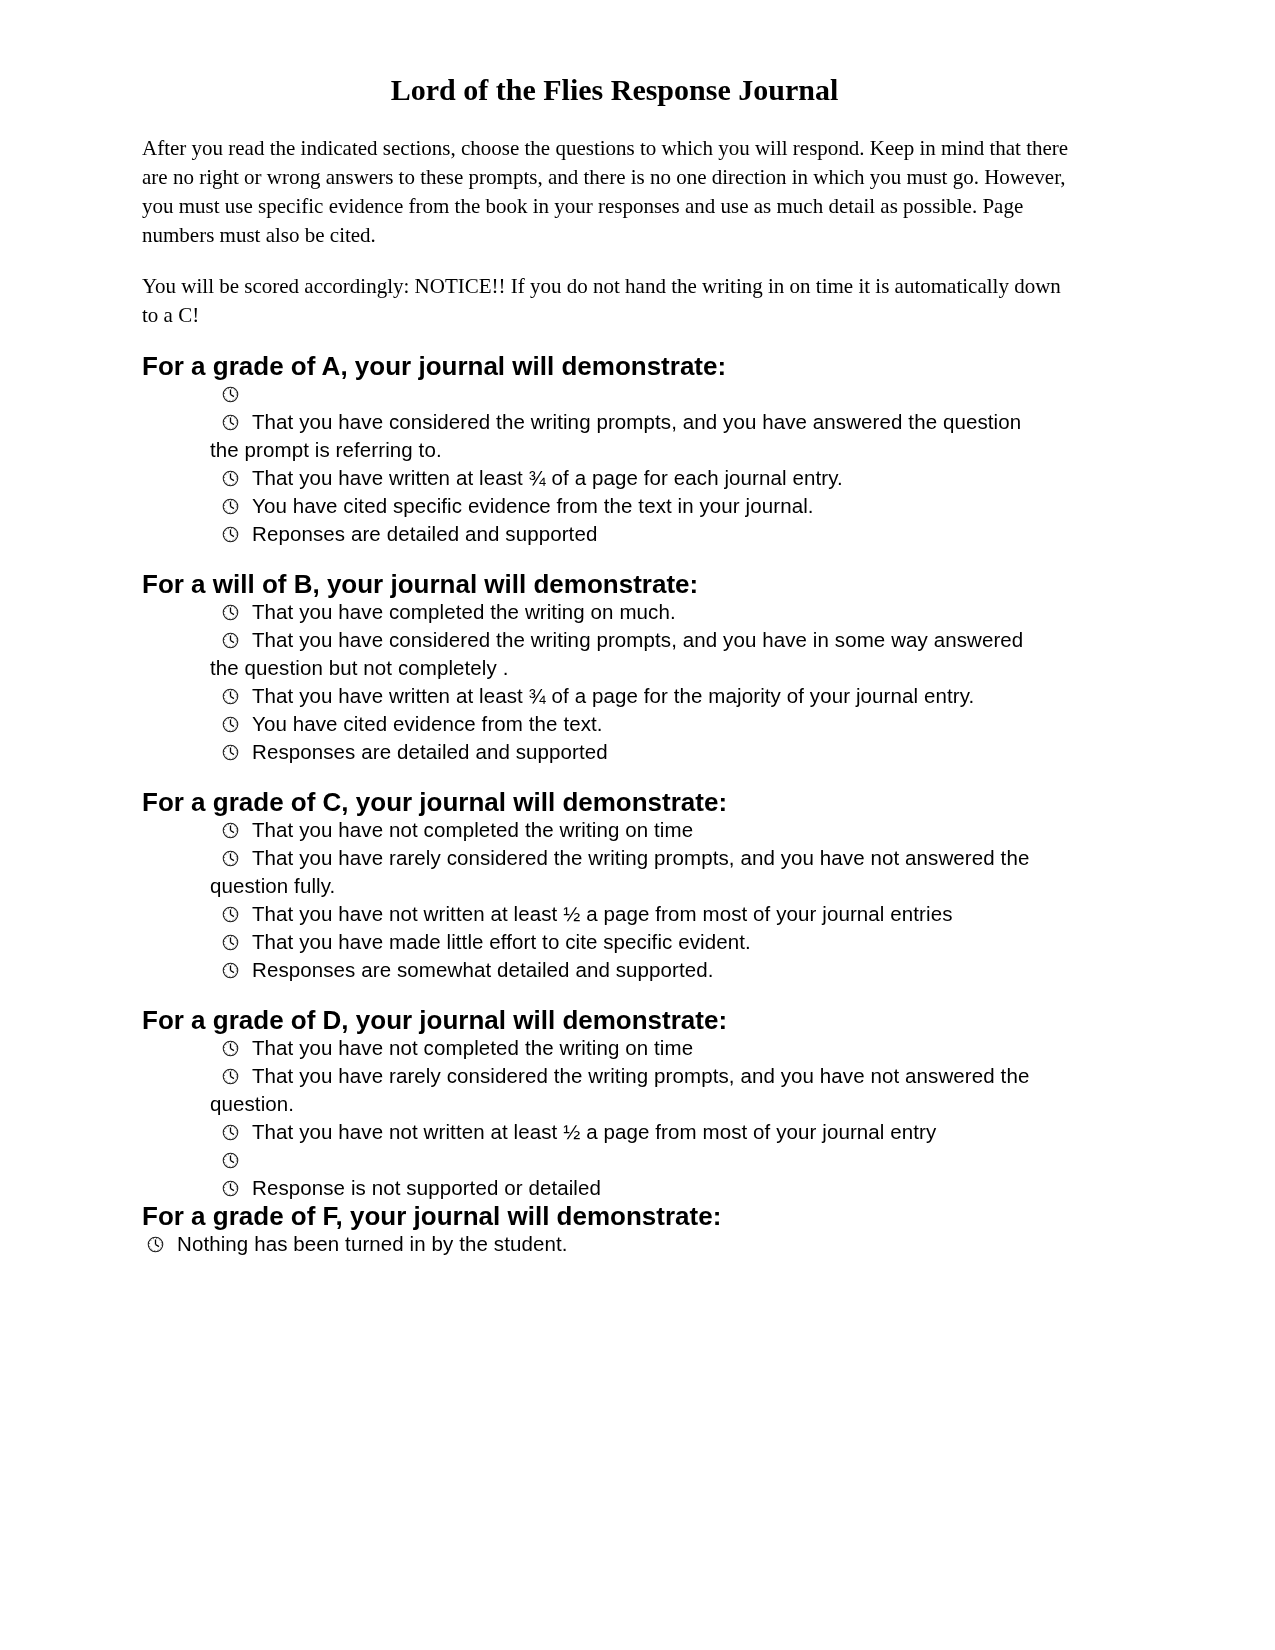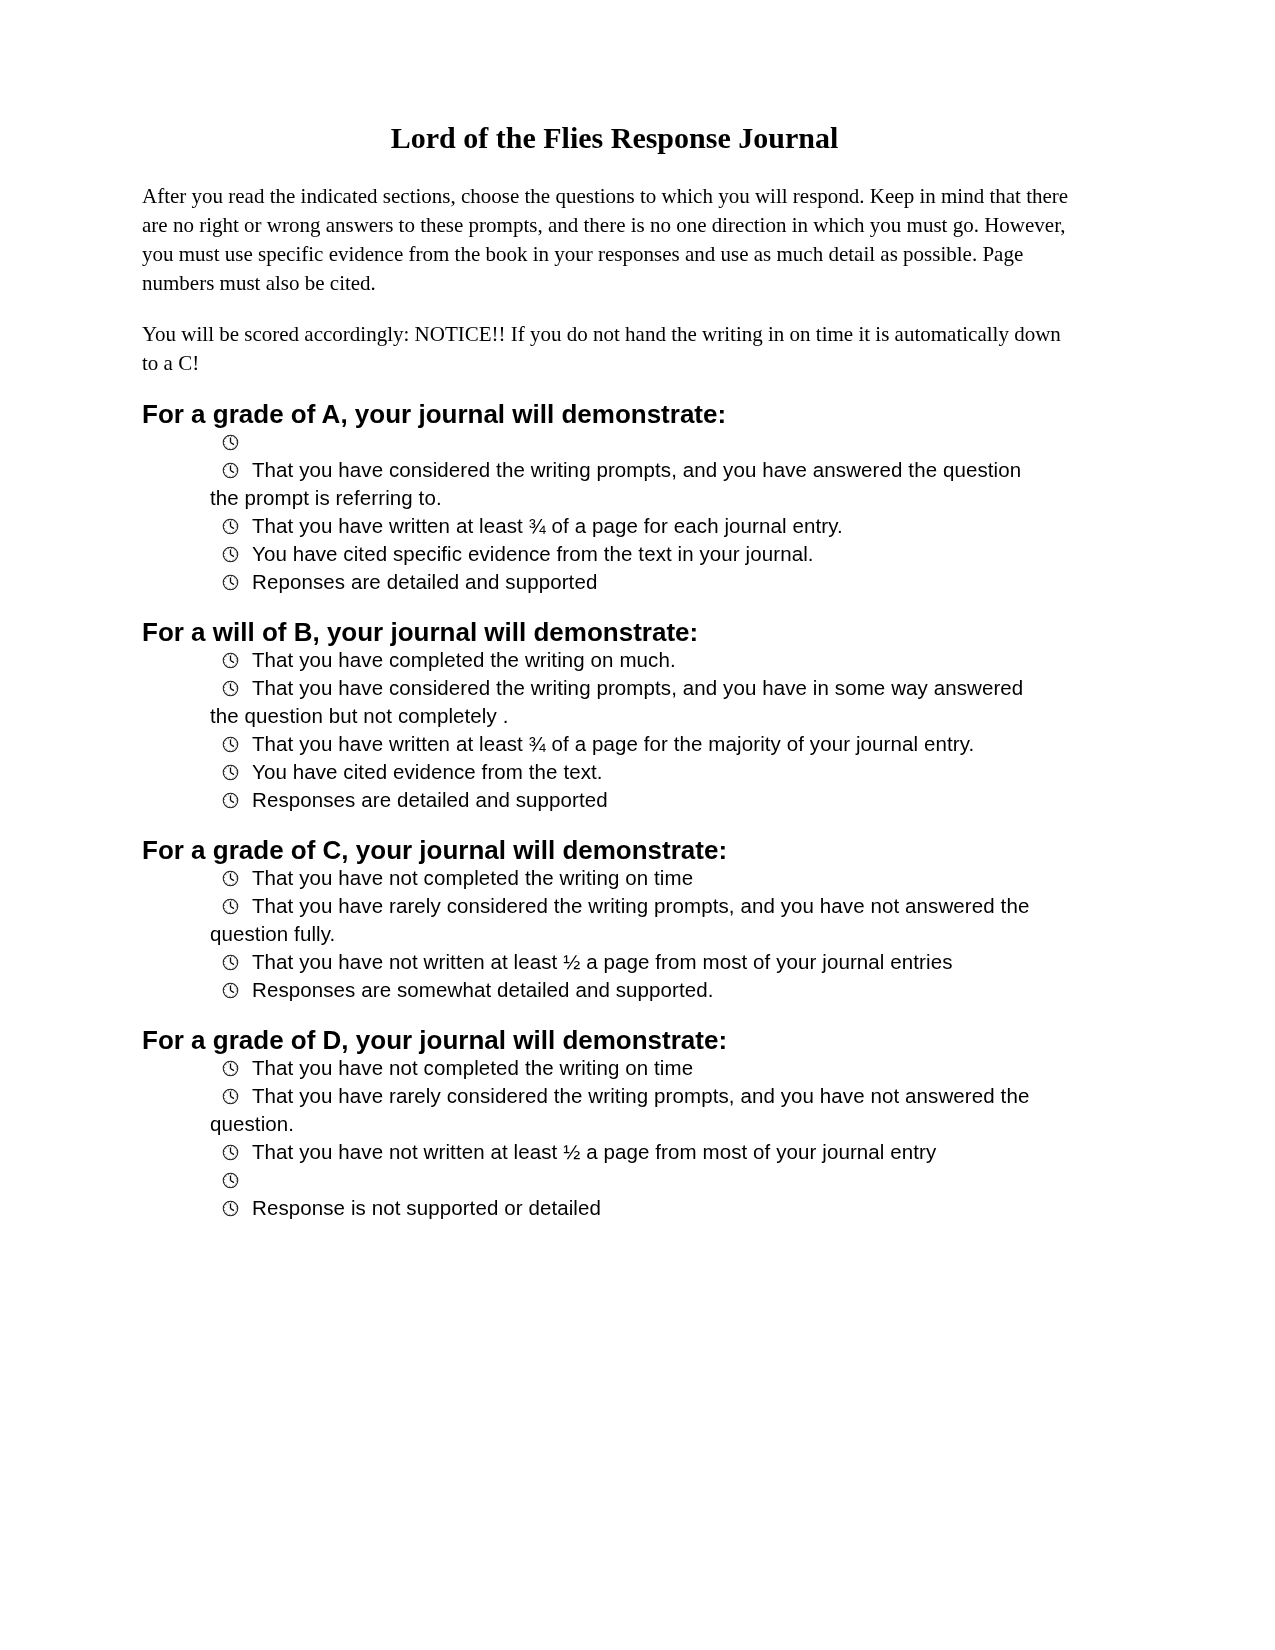--- a/index.html
+++ b/index.html
@@ -8,21 +8,21 @@
     background: #ffffff;
     color: #000000;
   }
   .page {
     position: relative;
     width: 1275px;
     height: 1650px;
     background: #ffffff;
     overflow: hidden;
     box-sizing: border-box;
-    padding: 120px 0 0 142px;
+    padding: 72px 0 0 142px;
   }
   .doc-title {
     font-family: "Liberation Serif", serif;
     font-weight: bold;
     font-size: 30px;
     line-height: 36px;
     width: 945px;
     text-align: center;
     margin: 0 0 26px 0;
   }
@@ -165,20 +165,26 @@
               <circle cx="9" cy="9" r="7.7" fill="none" stroke="#1a1a1a" stroke-width="1.1"></circle>
               <circle cx="9" cy="9" r="6.5" fill="none" stroke="#1a1a1a" stroke-width="0.8" stroke-dasharray="1 2.4"></circle>
               <line x1="9" y1="9" x2="9" y2="3.7" stroke="#000" stroke-width="1.4"></line>
               <line x1="9" y1="9" x2="12.7" y2="11.3" stroke="#000" stroke-width="1.4"></line>
             </svg><span>That you have not written at least ½ a page from most of your journal entries</span></li>
           <li class="bullet-item"><svg class="clock" viewBox="0 0 18 18" width="17" height="17" aria-hidden="true">
               <circle cx="9" cy="9" r="7.7" fill="none" stroke="#1a1a1a" stroke-width="1.1"></circle>
               <circle cx="9" cy="9" r="6.5" fill="none" stroke="#1a1a1a" stroke-width="0.8" stroke-dasharray="1 2.4"></circle>
               <line x1="9" y1="9" x2="9" y2="3.7" stroke="#000" stroke-width="1.4"></line>
               <line x1="9" y1="9" x2="12.7" y2="11.3" stroke="#000" stroke-width="1.4"></line>
+            </svg><span>That you have made little effort to cite specific evident.</span></li>
+          <li class="bullet-item"><svg class="clock" viewBox="0 0 18 18" width="17" height="17" aria-hidden="true">
+              <circle cx="9" cy="9" r="7.7" fill="none" stroke="#1a1a1a" stroke-width="1.1"></circle>
+              <circle cx="9" cy="9" r="6.5" fill="none" stroke="#1a1a1a" stroke-width="0.8" stroke-dasharray="1 2.4"></circle>
+              <line x1="9" y1="9" x2="9" y2="3.7" stroke="#000" stroke-width="1.4"></line>
+              <line x1="9" y1="9" x2="12.7" y2="11.3" stroke="#000" stroke-width="1.4"></line>
             </svg><span>Responses are somewhat detailed and supported.</span></li>
         </ul>
       </section>
       <section class="section">
         <h2>For a grade of D, your journal will demonstrate:</h2>
         <ul>
           <li class="bullet-item"><svg class="clock" viewBox="0 0 18 18" width="17" height="17" aria-hidden="true">
               <circle cx="9" cy="9" r="7.7" fill="none" stroke="#1a1a1a" stroke-width="1.1"></circle>
               <circle cx="9" cy="9" r="6.5" fill="none" stroke="#1a1a1a" stroke-width="0.8" stroke-dasharray="1 2.4"></circle>
               <line x1="9" y1="9" x2="9" y2="3.7" stroke="#000" stroke-width="1.4"></line>
@@ -201,16 +207,27 @@
               <circle cx="9" cy="9" r="6.5" fill="none" stroke="#1a1a1a" stroke-width="0.8" stroke-dasharray="1 2.4"></circle>
               <line x1="9" y1="9" x2="9" y2="3.7" stroke="#000" stroke-width="1.4"></line>
               <line x1="9" y1="9" x2="12.7" y2="11.3" stroke="#000" stroke-width="1.4"></line>
             </svg></li>
           <li class="bullet-item"><svg class="clock" viewBox="0 0 18 18" width="17" height="17" aria-hidden="true">
               <circle cx="9" cy="9" r="7.7" fill="none" stroke="#1a1a1a" stroke-width="1.1"></circle>
               <circle cx="9" cy="9" r="6.5" fill="none" stroke="#1a1a1a" stroke-width="0.8" stroke-dasharray="1 2.4"></circle>
               <line x1="9" y1="9" x2="9" y2="3.7" stroke="#000" stroke-width="1.4"></line>
               <line x1="9" y1="9" x2="12.7" y2="11.3" stroke="#000" stroke-width="1.4"></line>
             </svg><span>Response is not supported or detailed</span></li>
+        </ul>
+      </section>
+      <section class="section flush">
+        <h2>For a grade of F, your journal will demonstrate:</h2>
+        <ul>
+          <li class="bullet-item"><svg class="clock" viewBox="0 0 18 18" width="17" height="17" aria-hidden="true">
+              <circle cx="9" cy="9" r="7.7" fill="none" stroke="#1a1a1a" stroke-width="1.1"></circle>
+              <circle cx="9" cy="9" r="6.5" fill="none" stroke="#1a1a1a" stroke-width="0.8" stroke-dasharray="1 2.4"></circle>
+              <line x1="9" y1="9" x2="9" y2="3.7" stroke="#000" stroke-width="1.4"></line>
+              <line x1="9" y1="9" x2="12.7" y2="11.3" stroke="#000" stroke-width="1.4"></line>
+            </svg><span>Nothing has been turned in by the student.</span></li>
         </ul>
       </section>
     </div>
 </div>
 
 </body></html>

